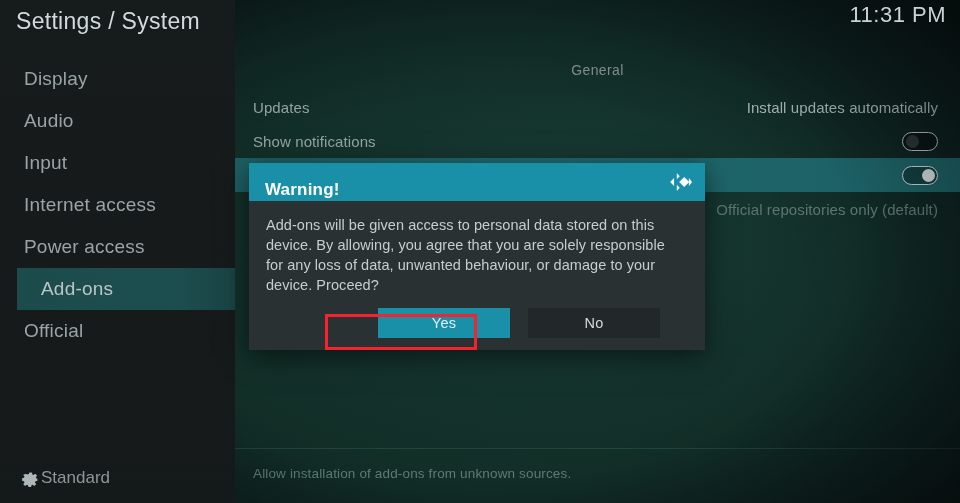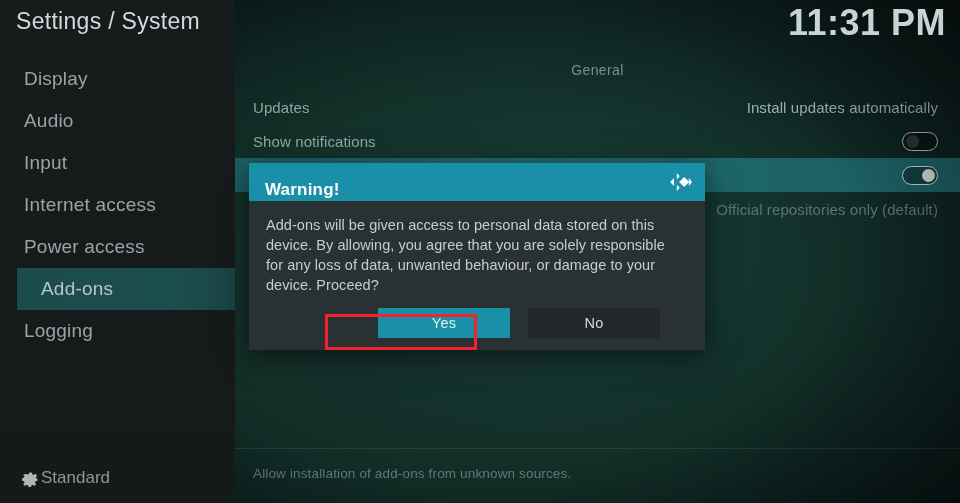--- a/index.html
+++ b/index.html
@@ -51,22 +51,22 @@
     position: absolute;
     left: 16px; top: 8px;
     font-size: 23px;
     font-weight: 400;
     color: #d2dadb;
     letter-spacing: 0.3px;
   }
   .topbar-clock {
     position: absolute;
     right: 14px; top: 2px;
-    font-size: 36px;
-    font-weight: 700;
+    font-size: 22px;
+    font-weight: 400;
     color: #c9d3d4;
     letter-spacing: 0.5px;
   }
 
   
   .sidebar {
     position: absolute;
     left: 0; top: 0;
     width: 235px; height: 503px;
     background: linear-gradient(180deg, #161b1c 0%, #161a1b 60%, #14191a 100%);
@@ -319,21 +319,21 @@
       <div class="sidebar-item">
           <span>Internet access</span>
         </div>
       <div class="sidebar-item">
           <span>Power access</span>
         </div>
       <div class="sidebar-item selected">
           <span>Add-ons</span>
         </div>
       <div class="sidebar-item">
-          <span>Logging</span>
+          <span>Official</span>
         </div>
     </div>
 
     <div class="sidebar-profile">
       <span>
         <svg class="gear" viewBox="0 0 24 24" fill="#aeb7b7" aria-hidden="true">
           <path d="M12 8.4a3.6 3.6 0 100 7.2 3.6 3.6 0 000-7.2zm0 5.6a2 2 0 110-4 2 2 0 010 4z"></path>
           <path d="M20.6 13.3l-1.5-.3c-.1-.5-.3-.9-.5-1.3l1-1.2a.6.6 0 000-.8l-1.3-1.3a.6.6 0 00-.8 0l-1.2 1a5.6 5.6 0 00-1.3-.5l-.3-1.5a.6.6 0 00-.6-.5h-1.9a.6.6 0 00-.6.5l-.3 1.5c-.5.1-.9.3-1.3.5l-1.2-1a.6.6 0 00-.8 0L5.8 8.9a.6.6 0 000 .8l1 1.2c-.2.4-.4.8-.5 1.3l-1.5.3a.6.6 0 00-.5.6v1.9c0 .3.2.5.5.6l1.5.3c.1.5.3.9.5 1.3l-1 1.2a.6.6 0 000 .8l1.3 1.3c.2.2.6.2.8 0l1.2-1c.4.2.8.4 1.3.5l.3 1.5c0 .3.3.5.6.5h1.9c.3 0 .5-.2.6-.5l.3-1.5c.5-.1.9-.3 1.3-.5l1.2 1c.2.2.6.2.8 0l1.3-1.3a.6.6 0 000-.8l-1-1.2c.2-.4.4-.8.5-1.3l1.5-.3c.3 0 .5-.3.5-.6v-1.9a.6.6 0 00-.5-.6z"></path>
         </svg>
       </span>

